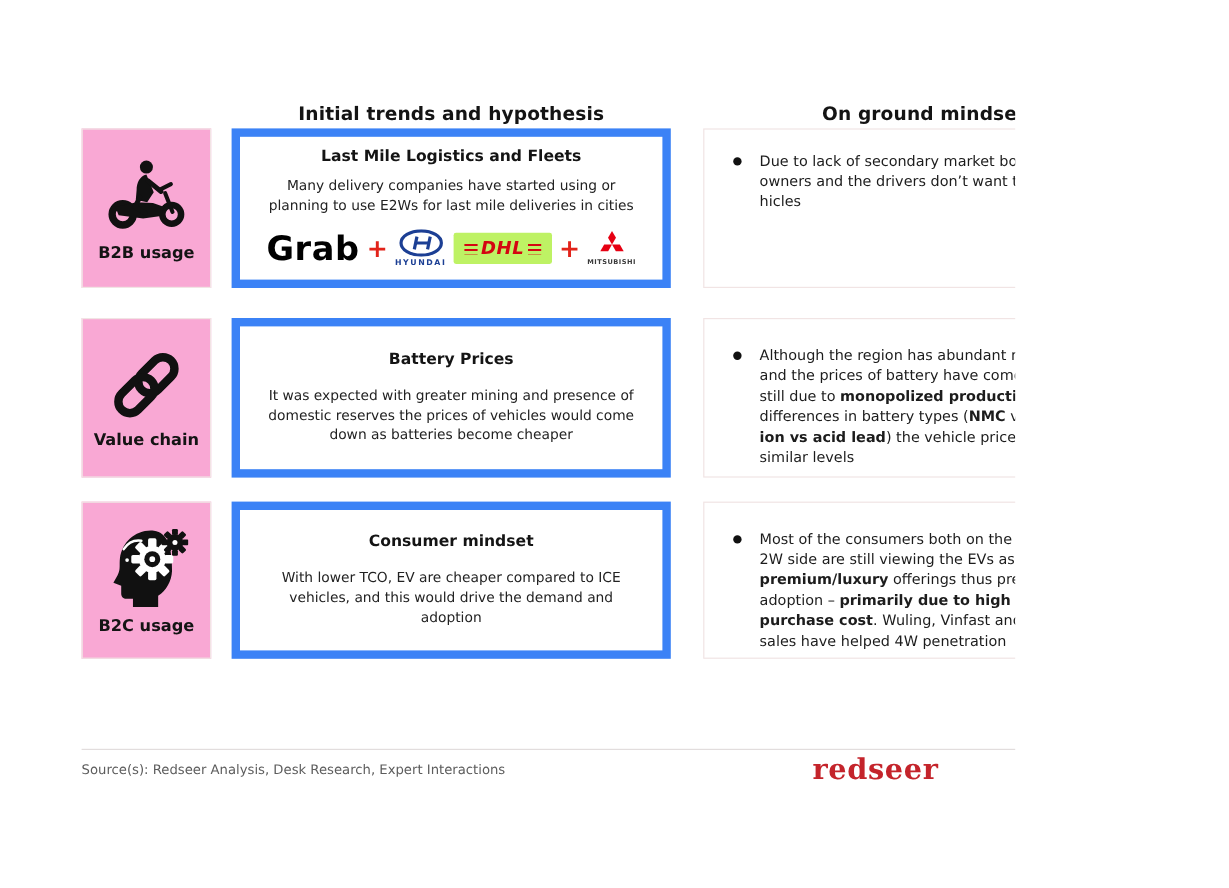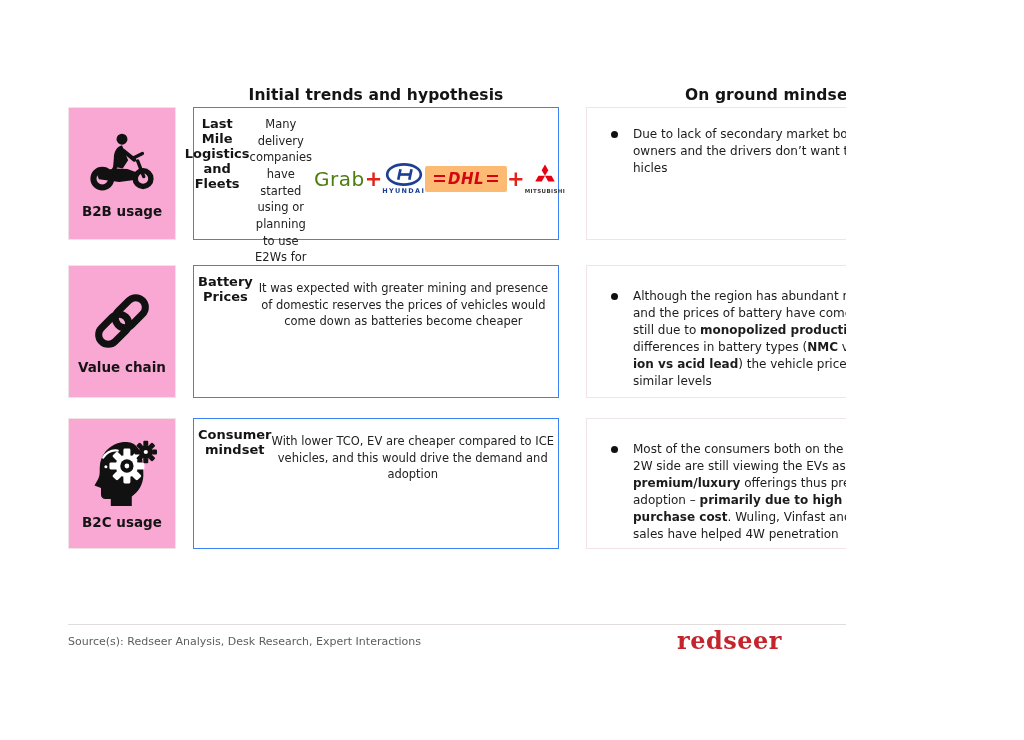--- a/index.html
+++ b/index.html
@@ -12,38 +12,38 @@
 
   .row{position:absolute;left:68px;display:flex;align-items:stretch;}
   .row1{top:107px;height:133px;}
   .row2{top:265px;height:133px;}
   .row3{top:418px;height:131px;}
 
   .icon-box{width:108px;box-sizing:border-box;border:1px solid #f1e4e4;background:#f9a8d4;
     display:flex;flex-direction:column;align-items:center;justify-content:center;}
   .icon-label{font-weight:700;font-size:13.5px;margin-top:6px;color:#141414;}
 
-  .hyp-box{width:366px;margin-left:17px;margin-right:27px;box-sizing:border-box;border:1px solid #3b82f6;background:#fff;
-    padding:8px 4px;text-align:center;display:flex;flex-direction:row;justify-content:center;}
+  .hyp-box{width:366px;margin-left:17px;margin-right:27px;box-sizing:border-box;border:7px solid #3b82f6;background:#fff;
+    padding:8px 20px;text-align:center;display:flex;flex-direction:column;justify-content:center;}
   .hyp-title{font-weight:700;font-size:13px;margin-bottom:8px;color:#141414;}
   .hyp-body{font-size:11.5px;line-height:1.45;color:#222;}
 
   .real-box{width:366px;box-sizing:border-box;border:1px solid #f1e4e4;background:#fff;
     padding:18px 16px 10px 20px;display:flex;flex-direction:column;justify-content:flex-start;}
   .row2 .real-box, .row3 .real-box{padding-top:22px;}
   .bullet{display:flex;margin-bottom:13px;font-size:12px;line-height:1.42;color:#1c1c1c;text-align:left;}
   .dot{flex:0 0 auto;width:7px;height:7px;border-radius:50%;background:#111;margin:5px 15px 0 4px;}
   .b{font-weight:700;}
 
   .logos{display:flex;align-items:center;justify-content:space-between;margin-top:11px;padding:0 2px;}
-  .grab{font-size:20px;font-weight:400;color:#4d7c0f;letter-spacing:.5px;}
+  .grab{font-size:28px;font-weight:700;color:#000000;letter-spacing:.5px;}
   .plus{font-size:21px;font-weight:800;color:#E2231A;line-height:1;}
   .hyundai{display:flex;flex-direction:column;align-items:center;}
   .hyundai-word{font-size:6.5px;font-weight:700;color:#1C3F94;letter-spacing:1.3px;margin-top:1px;}
-  .dhl{display:flex;align-items:center;justify-content:center;background:#fdba74;width:82px;height:26px;border-radius:2px;}
+  .dhl{display:flex;align-items:center;justify-content:center;background:#bef264;width:82px;height:26px;border-radius:2px;}
   .dhl-word{font-size:15px;font-weight:800;font-style:italic;color:#D40511;letter-spacing:.5px;margin:0 3px;}
   .dhl-stripe{width:11px;height:9px;background:repeating-linear-gradient(to bottom,#D40511 0 2px,transparent 2px 4.5px);}
   .mitsubishi{display:flex;flex-direction:column;align-items:center;}
   .mitsu-word{font-size:5.5px;font-weight:700;color:#3a3a3a;letter-spacing:.4px;margin-top:1px;}
 
   .footer-line{position:absolute;left:68px;top:624px;width:805px;height:1px;background:#e2dddd;}
   .source{position:absolute;left:68px;top:635px;font-size:11px;color:#5d5d5d;}
   .brand{position:absolute;right:64px;top:626px;font-size:24px;font-weight:700;color:#C4242B;
     font-family:"DejaVu Serif","Liberation Serif",serif;letter-spacing:.5px;}
 </style>

